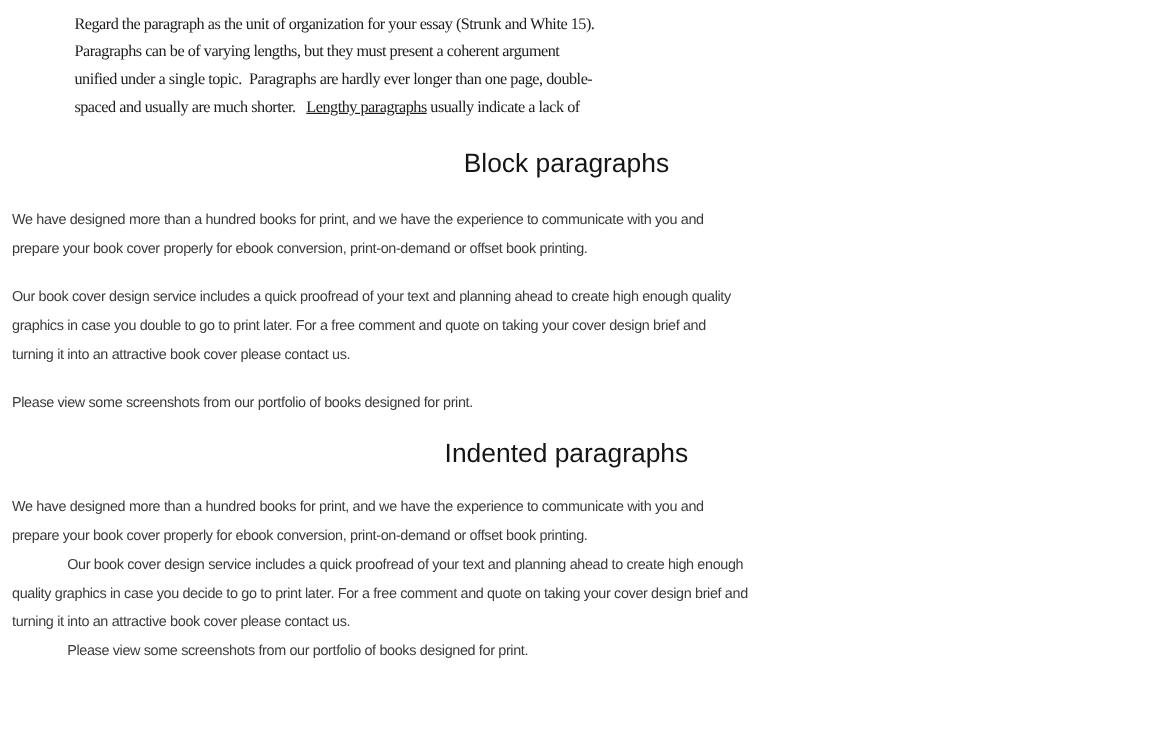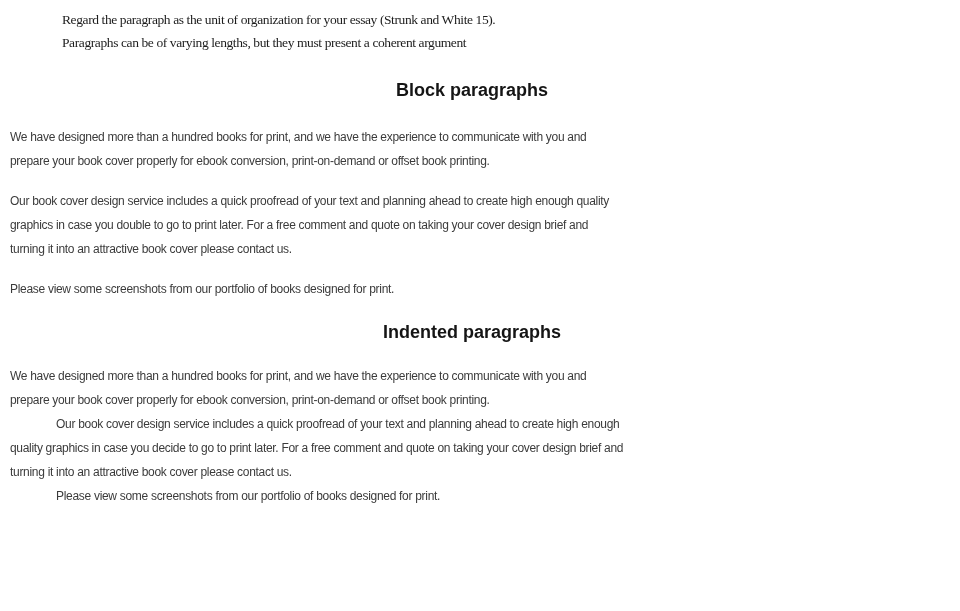--- a/index.html
+++ b/index.html
@@ -30,22 +30,22 @@
     line-height: 23px;
     letter-spacing: -0.4px;
     color: var(--scan-text);
   }
   .scan-line { white-space: pre; }
   .scan-line .b { font-weight: normal; }
   .scan-line .u { text-decoration: underline; }
   
   .heading {
     text-align: center;
-    font-weight: bold;
-    font-size: 18px;
+    font-weight: normal;
+    font-size: 22px;
     line-height: 28px;
     color: var(--heading-text);
     letter-spacing: 0px;
   }
   .heading-block { margin-top: 22px; }
   .heading-indented { margin-top: 17px; }
   
   .body-block {
     padding-left: 10px;
     font-size: 12px;
@@ -70,20 +70,22 @@
   }
 </style>
 </head>
 <body>
 
 <div class="page">
 
   <div class="scan-excerpt">
       <div class="scan-line"><span>Regard the paragraph as the unit of organization for your essay (Strunk and White 15).</span></div>
       <div class="scan-line"><span>Paragraphs can be of varying lengths, but they must present a </span><span class="b">coherent argument</span></div>
+      <div class="scan-line"><span>unified under a </span><span class="b">single topic</span><span>.  Paragraphs are hardly ever longer than one page, double-</span></div>
+      <div class="scan-line"><span>spaced and usually are much shorter.   </span><span class="u">Lengthy paragraphs</span><span> usually indicate a lack of</span></div>
     </div>
 
   <div class="heading heading-block">Block paragraphs</div>
 
   <div class="body-block block-body">
       <div class="para">
         <div class="line">We have designed more than a hundred books for print, and we have the experience to communicate with you and</div>
         <div class="line">prepare your book cover properly for ebook conversion, print-on-demand or offset book printing.</div>
       </div>
       <div class="para">

